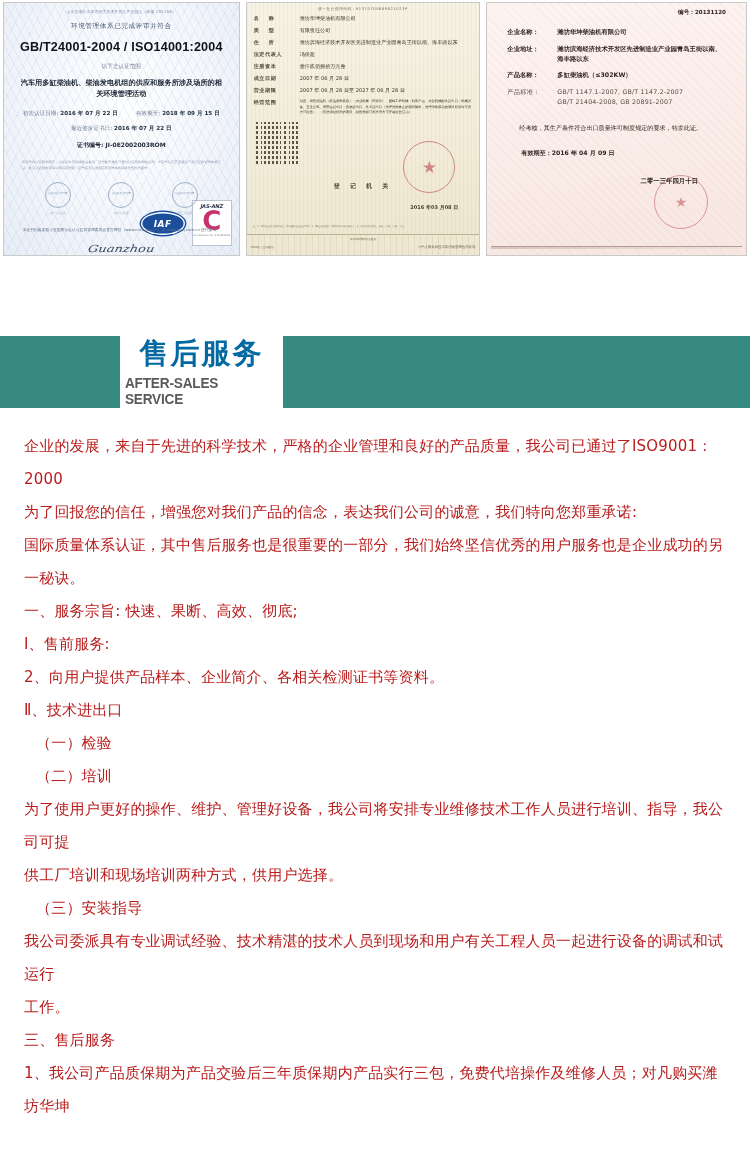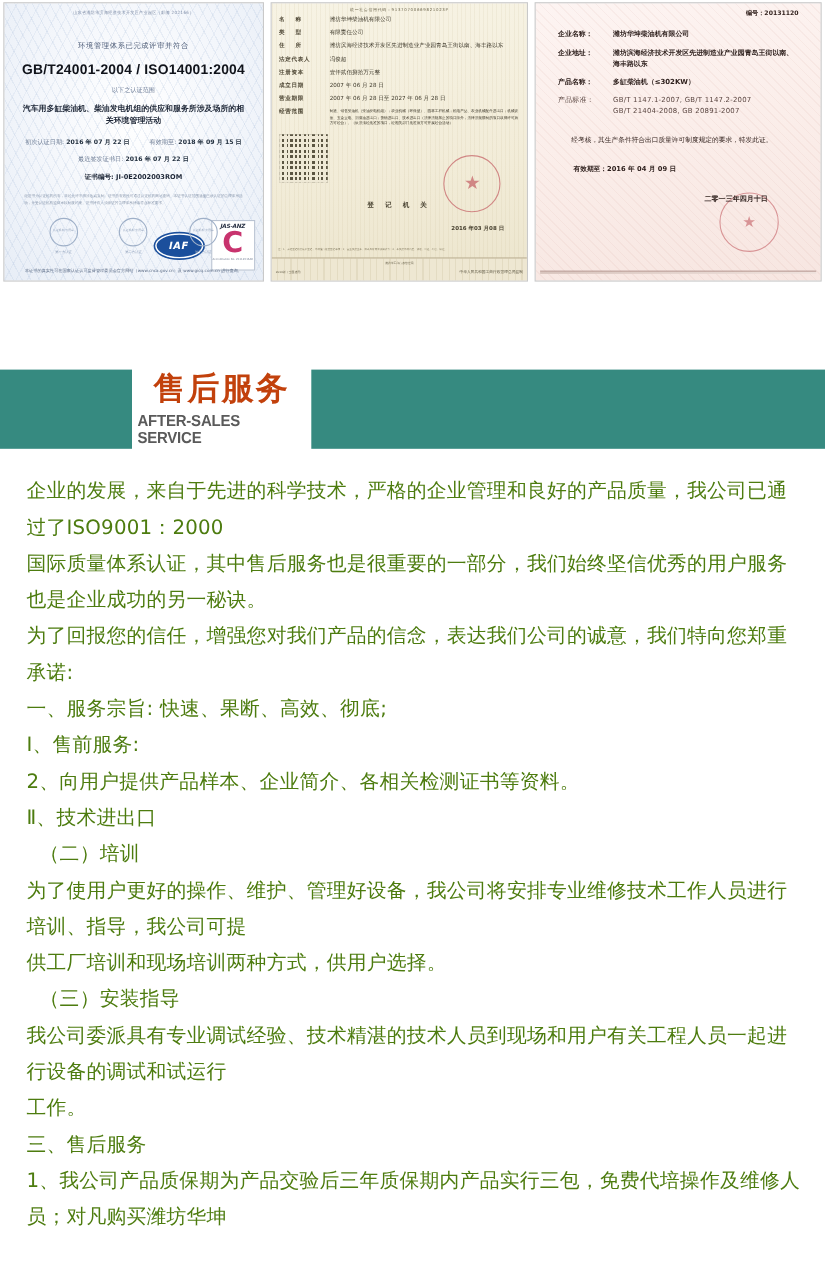--- a/index.html
+++ b/index.html
@@ -46,21 +46,21 @@
     background:
       repeating-linear-gradient(62deg, rgba(150,175,210,.16) 0 1px, transparent 1px 7px),
       repeating-linear-gradient(-62deg, rgba(150,175,210,.13) 0 1px, transparent 1px 9px);
     pointer-events: none;
   }
   .cert-iso .inner { position: relative; z-index: 2; }
   .c1-top {
     font-size: 3.6px; letter-spacing: .4px; color: #7d8ba5;
     margin-top: 2px; transform: scaleY(1.1);
   }
-  .c1-sub1 { font-size: 6.6px; color: #4b5a75; margin-top: 24px; letter-spacing: .6px; }
+  .c1-sub1 { font-size: 6.6px; color: #4b5a75; margin-top: 8px; letter-spacing: .6px; }
   .c1-std {
     font-size: 12.6px; font-weight: bold; color: #10131a;
     margin-top: 9px; letter-spacing: .2px;
     font-family: "Liberation Sans", sans-serif;
   }
   .c1-scope-label { font-size: 5.6px; color: #6f7e98; margin-top: 9px; }
   .c1-scope {
     font-size: 7.2px; font-weight: bold; color: #1b2434;
     margin-top: 6px; line-height: 1.55; padding: 0 6px;
   }
@@ -232,39 +232,39 @@
   .band-title {
     position: absolute;
     left: 120px; top: -14px;
     width: 163px; height: 100px;
     background: #ffffff;
     display: flex; flex-direction: column;
     align-items: center; justify-content: center;
     z-index: 3;
   }
   .band-title .cn {
-    font-size: 29px; font-weight: bold; color: #c2410c;
+    font-size: 29px; font-weight: bold; color: #0369a1;
     letter-spacing: 2px; line-height: 1.15;
     font-family: "DejaVu Sans", sans-serif;
   }
   .band-title .en {
     font-size: 14.5px; font-weight: bold; color: #5a5a5a;
     letter-spacing: -.2px; margin-top: 5px;
     font-family: "Liberation Sans", sans-serif;
     transform: scaleX(.94);
   }
 
   
   .content {
     padding: 22px 22px 0 24px;
   }
   .content p {
-    font-size: 18px;
+    font-size: 15px;
     line-height: 33px;
-    color: #4d7c0f;
+    color: #b91c1c;
     letter-spacing: .2px;
     text-align: left;
     font-family: "DejaVu Sans", "Liberation Sans", sans-serif;
     white-space: pre-wrap;
   }
   .content p.indent { padding-left: 12px; }
 </style>
 </head>
 <body>
 
@@ -410,26 +410,27 @@
   <div class="band-wrap">
     <div class="band"></div>
     <div class="band-title">
       <div class="cn">售后服务</div>
       <div class="en">AFTER-SALES SERVICE</div>
     </div>
   </div>
 
   <div class="content">
     <p>企业的发展，来自于先进的科学技术，严格的企业管理和良好的产品质量，我公司已通过了ISO9001：2000</p>
+    <p>为了回报您的信任，增强您对我们产品的信念，表达我们公司的诚意，我们特向您郑重承诺:</p>
     <p>国际质量体系认证，其中售后服务也是很重要的一部分，我们始终坚信优秀的用户服务也是企业成功的另一秘诀。</p>
-    <p>为了回报您的信任，增强您对我们产品的信念，表达我们公司的诚意，我们特向您郑重承诺:</p>
     <p>一、服务宗旨: 快速、果断、高效、彻底;</p>
     <p>Ⅰ、售前服务:</p>
     <p>2、向用户提供产品样本、企业简介、各相关检测证书等资料。</p>
     <p>Ⅱ、技术进出口</p>
+    <p class="indent">（一）检验</p>
     <p class="indent">（二）培训</p>
     <p>为了使用户更好的操作、维护、管理好设备，我公司将安排专业维修技术工作人员进行培训、指导，我公司可提</p>
     <p>供工厂培训和现场培训两种方式，供用户选择。</p>
     <p class="indent">（三）安装指导</p>
     <p>我公司委派具有专业调试经验、技术精湛的技术人员到现场和用户有关工程人员一起进行设备的调试和试运行</p>
     <p>工作。</p>
     <p>三、售后服务</p>
     <p>1、我公司产品质保期为产品交验后三年质保期内产品实行三包，免费代培操作及维修人员；对凡购买潍坊华坤</p>
 
   </div>

